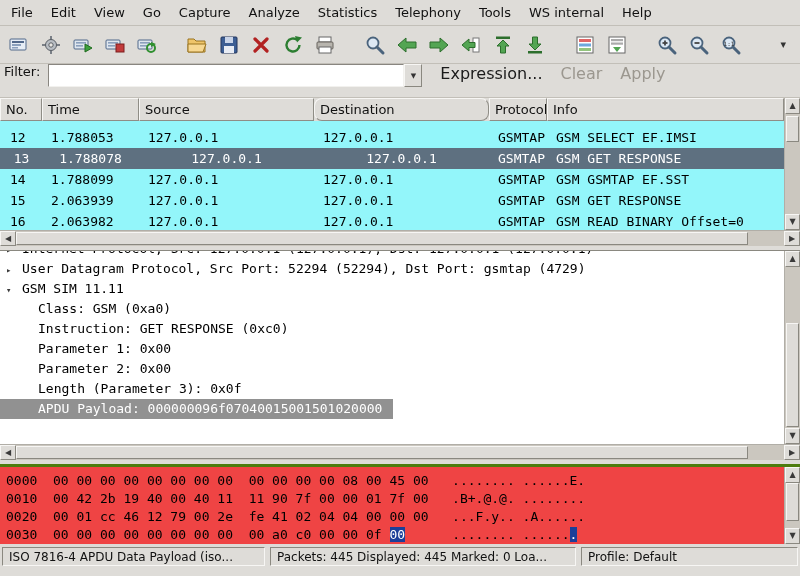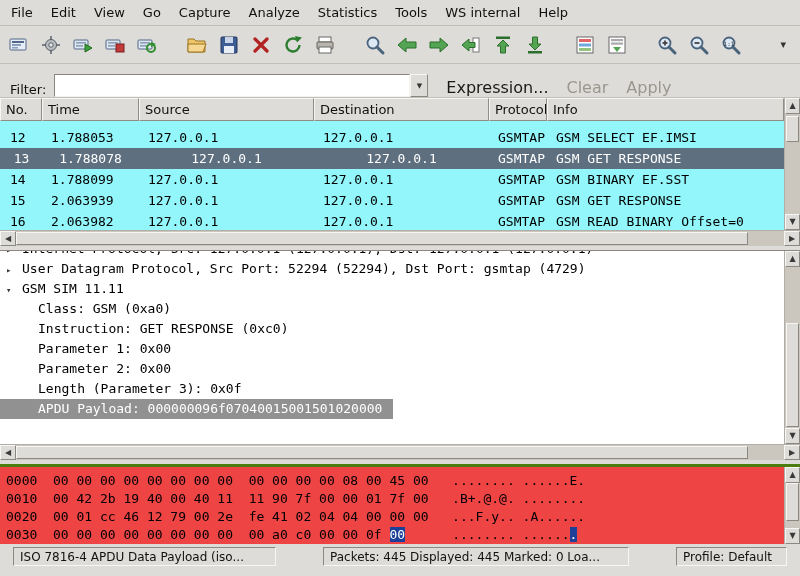--- a/index.html
+++ b/index.html
@@ -14,41 +14,41 @@
 
   
   .toolbar { height: 38px; flex: none; display: flex; align-items: center; padding-left: 3px;
              border-bottom: 1px solid #c2bfb8; }
   .tb-group { display: flex; margin-right: 18px; }
   .tb-btn { width: 28px; height: 30px; margin: 0 2px; display: flex; align-items: center; justify-content: center; }
   .tb-btn svg { width: 22px; height: 22px; }
   .tb-overflow { margin-left: auto; margin-right: 10px; font-size: 11px; color: #333; padding: 4px; }
 
   
-  .filterbar { height: 34px; flex: none; display: flex; align-items: flex-end; padding: 0 10px;
+  .filterbar { height: 34px; flex: none; display: flex; align-items: flex-start; padding: 0 4px;
                border-bottom: 1px solid #c2bfb8; }
   .filter-label { font-size: 13px; color: #111; margin-right: 8px; }
   .filter-input { width: 356px; height: 23px; background: #fff; border: 1px solid #898680;
                   border-bottom-color: #f2f1ee; border-right-color: #f2f1ee;
                   font: 13px "DejaVu Sans Mono","Liberation Mono",monospace; padding: 0 4px; outline: none; }
   .filter-drop { width: 18px; height: 23px; background: var(--window-bg,#dedcd8);
                  border: 1px solid; border-color: #f7f6f4 #8a8880 #8a8880 #f7f6f4;
                  display: flex; align-items: center; justify-content: center; }
   .filter-drop span { font-size: 7px; color: #333; }
   .flat-btn { margin-left: 18px; font-size: 16px; color: #1a1a1a; }
   .flat-btn.disabled { color: var(--disabled-text,#9b978f); }
 
   
   .plist-wrap { height: 132px; flex: none; display: flex; background: #0c4a6e; }
   .plist { flex: 1; min-width: 0; display: flex; flex-direction: column; }
   .plist-header { height: 23px; flex: none; display: flex; background: var(--window-bg,#dedcd8); }
   .hcell { flex: none; border: 1px solid; border-color: #f7f6f4 #8f8d86 #8f8d86 #f7f6f4;
            padding: 3px 5px; font-size: 13px; color: #111; overflow: hidden; white-space: nowrap; }
   .c-no { width: 42px; } .c-time { width: 97px; } .c-src { width: 175px; }
-  .c-dst { width: 175px; } .c-proto { width: 58px; } .c-info { flex: 1; min-width: 0; }
+  .c-dst { width: 175px; border-radius: 8px; } .c-proto { width: 58px; } .c-info { flex: 1; min-width: 0; }
   .plist-body { flex: 1; background: #fff; overflow: hidden;
                 font: 13px "DejaVu Sans Mono","Liberation Mono",monospace; }
   .prow { height: 21px; line-height: 21px; display: flex; background: var(--packet-row-bg,#93f6fa); color: #000; }
   .prow.selected { background: var(--selected-row-bg,#5e7080); color: #fff; text-align: center; }
   .pcell { flex: none; padding: 0 9px; white-space: pre; overflow: hidden; }
   .pcell.c-no { padding-left: 10px; }
   .prow-partial { height: 6px; overflow: hidden; }
   .prow-partial .prow { margin-top: -15px; }
 
   
@@ -80,41 +80,42 @@
   .drow-partial .drow { margin-top: -12px; }
 
   
   .hex-wrap { height: 80px; flex: none; display: flex; background: #ef4444; border-top: 3px solid #4d7c0f; }
   .hex { flex: 1; min-width: 0; overflow: hidden; padding: 5px 0 0 6px;
          font: 13px "DejaVu Sans Mono","Liberation Mono",monospace; }
   .hexline { height: 18px; line-height: 18px; white-space: pre; color: #000; }
   .hexsel { background: var(--hex-selected-bg,#1c3f99); color: #fff; }
 
   
-  .statusbar { height: 24px; flex: none; display: flex; align-items: center; padding: 0 13px; gap: 42px; }
+  .statusbar { height: 24px; flex: none; display: flex; align-items: center; padding: 0 2px; }
   .sb-box { height: 19px; border: 1px solid; border-color: #8a8880 #f7f6f4 #f7f6f4 #8a8880;
             font-size: 12px; color: #111; padding: 2px 6px; white-space: nowrap; overflow: hidden;
             margin-right: 5px; }
   .sb-left { width: 263px; flex: none; }
   .sb-mid { width: 306px; flex: none; }
   .sb-right { flex: 1; margin-right: 0; }
 </style>
 </head>
 <body>
 
 <div id="app">
 
   <div class="menubar">
       <div class="menu-item">File</div>
       <div class="menu-item">Edit</div>
       <div class="menu-item">View</div>
       <div class="menu-item">Go</div>
       <div class="menu-item">Capture</div>
       <div class="menu-item">Analyze</div>
       <div class="menu-item">Statistics</div>
+      <div class="menu-item">Telephony</div>
       <div class="menu-item">Tools</div>
       <div class="menu-item">WS internal</div>
       <div class="menu-item">Help</div>
     </div>
 
   <div class="toolbar">
     <div class="tb-group">
         <div class="tb-btn">
           <svg viewBox="0 0 22 22">
             <rect x="2" y="5" width="16" height="11" rx="1" fill="#e6edf5" stroke="#51688a"></rect>
@@ -318,21 +319,21 @@
             <div class="pcell c-dst">127.0.0.1</div>
             <div class="pcell c-proto">GSMTAP</div>
             <div class="pcell c-info">GSM GET RESPONSE</div>
           </div>
           <div class="prow">
             <div class="pcell c-no">14</div>
             <div class="pcell c-time">1.788099</div>
             <div class="pcell c-src">127.0.0.1</div>
             <div class="pcell c-dst">127.0.0.1</div>
             <div class="pcell c-proto">GSMTAP</div>
-            <div class="pcell c-info">GSM BINARY EF.SST</div>
+            <div class="pcell c-info">GSM GSMTAP EF.SST</div>
           </div>
           <div class="prow">
             <div class="pcell c-no">15</div>
             <div class="pcell c-time">2.063939</div>
             <div class="pcell c-src">127.0.0.1</div>
             <div class="pcell c-dst">127.0.0.1</div>
             <div class="pcell c-proto">GSMTAP</div>
             <div class="pcell c-info">GSM GET RESPONSE</div>
           </div>
           <div class="prow">

